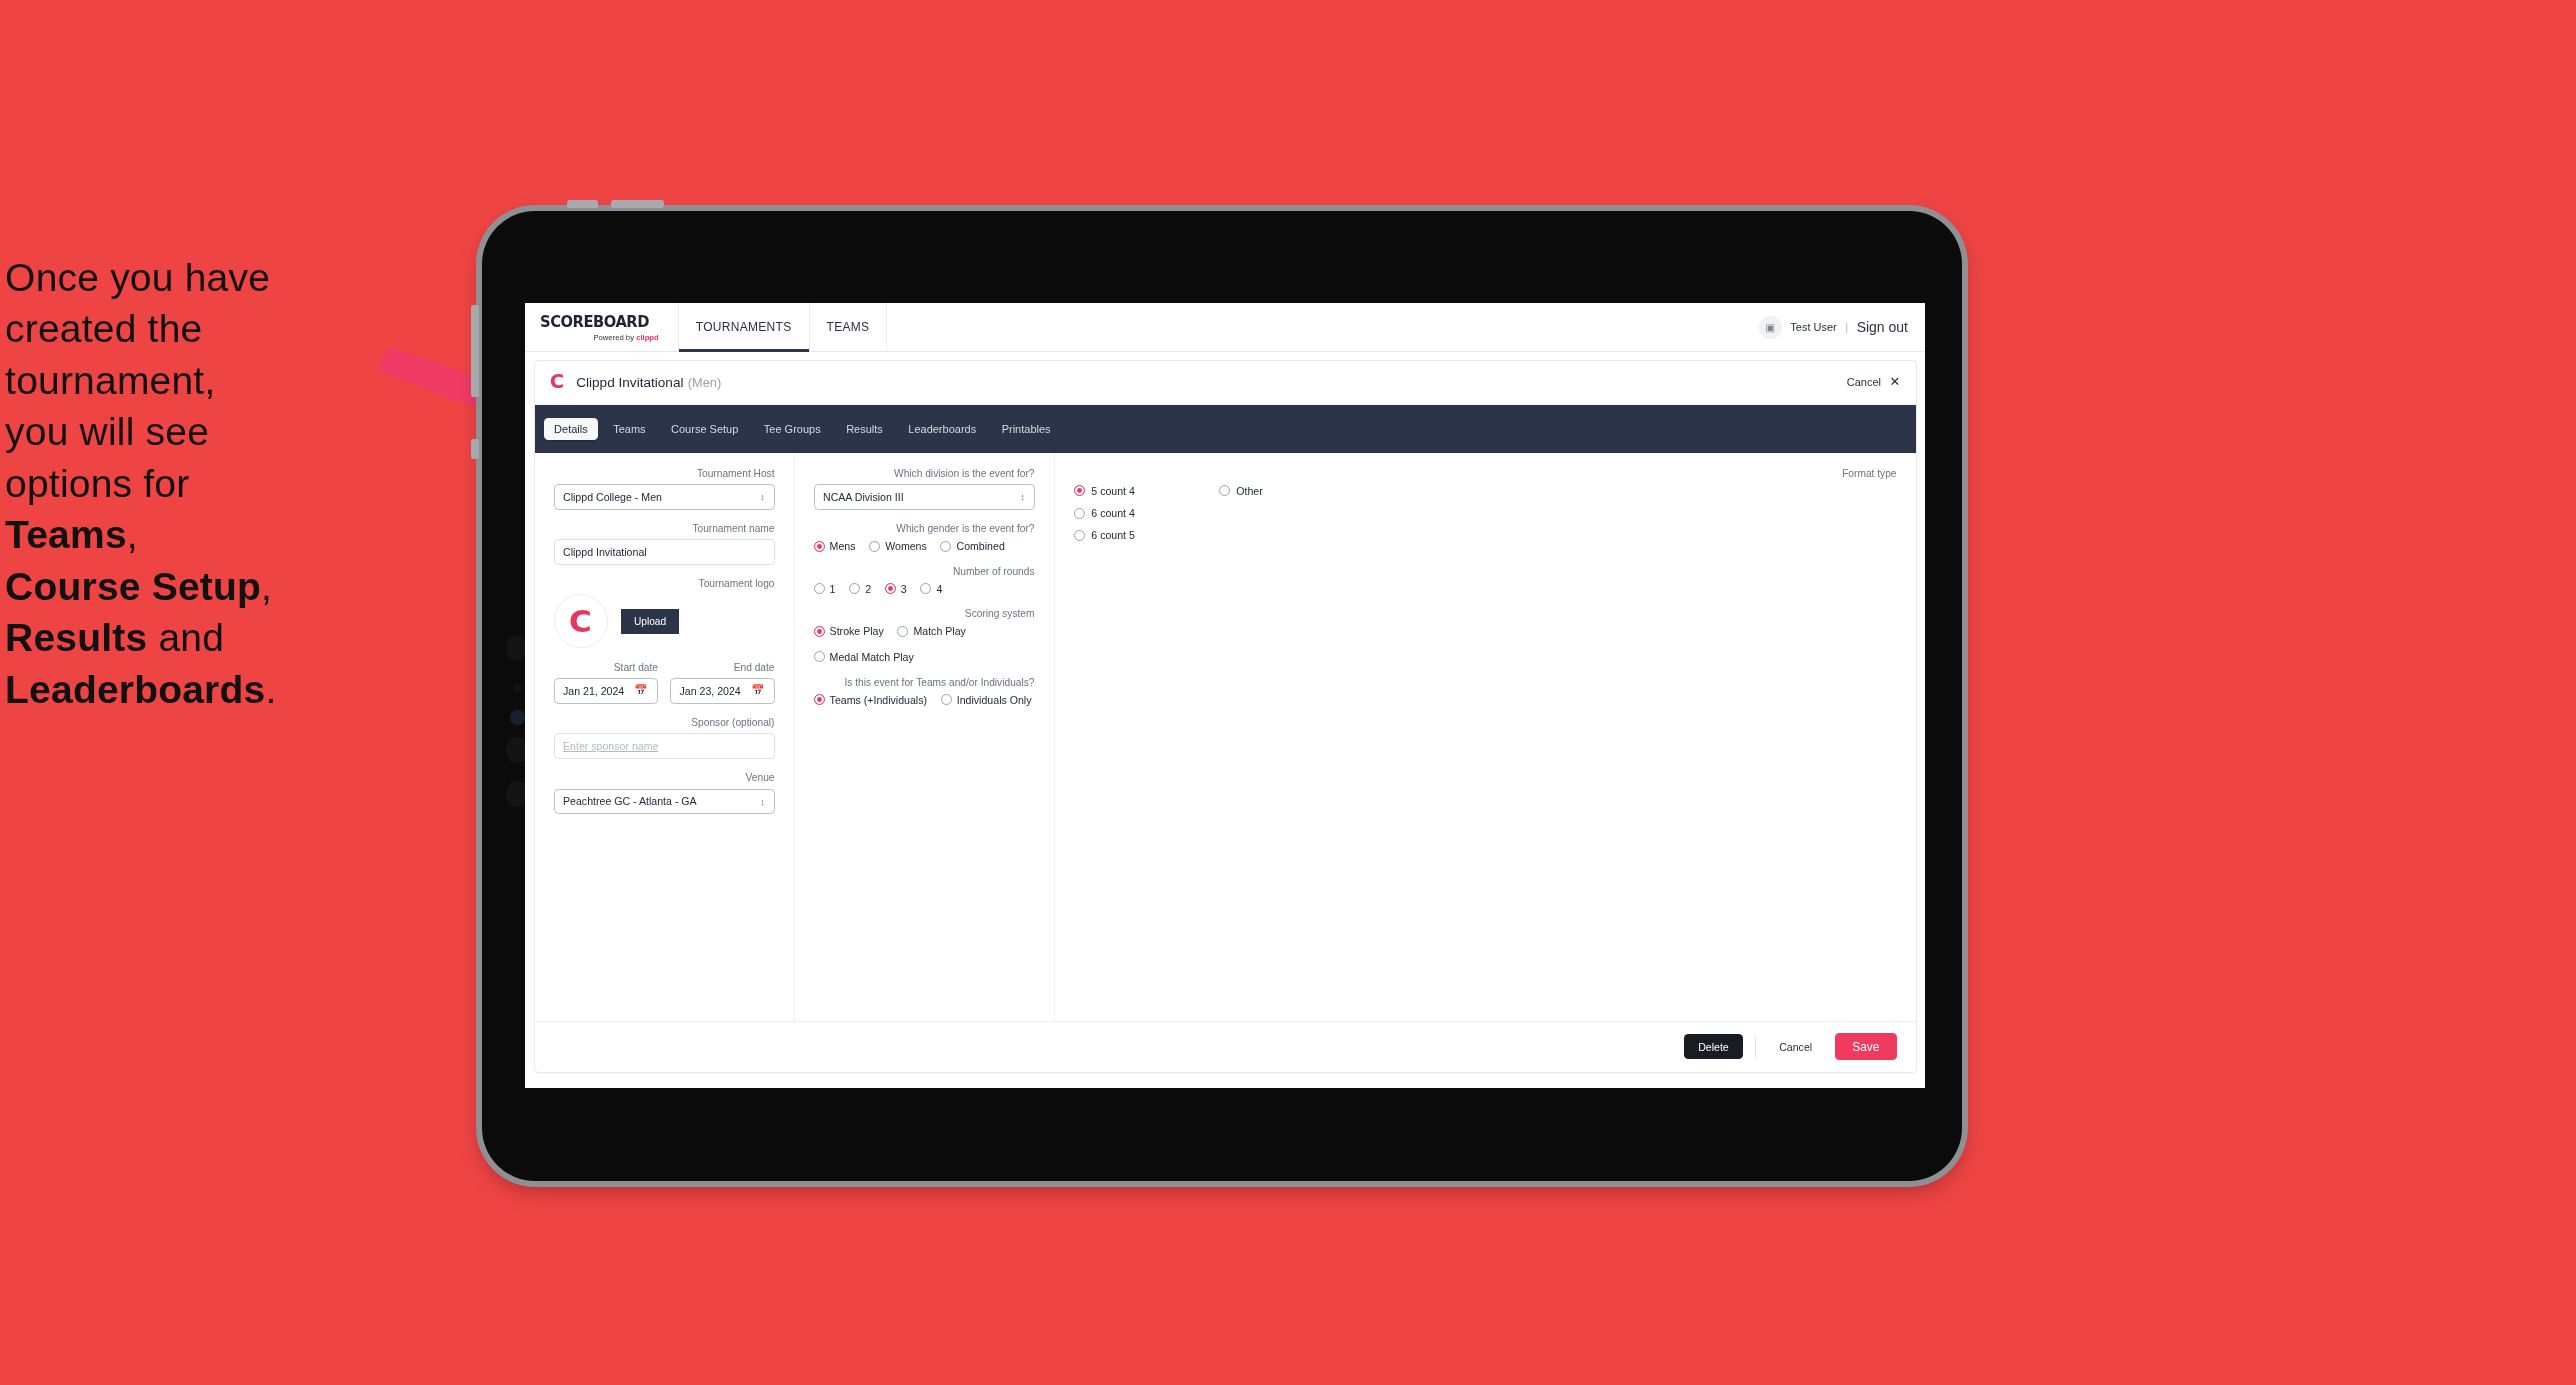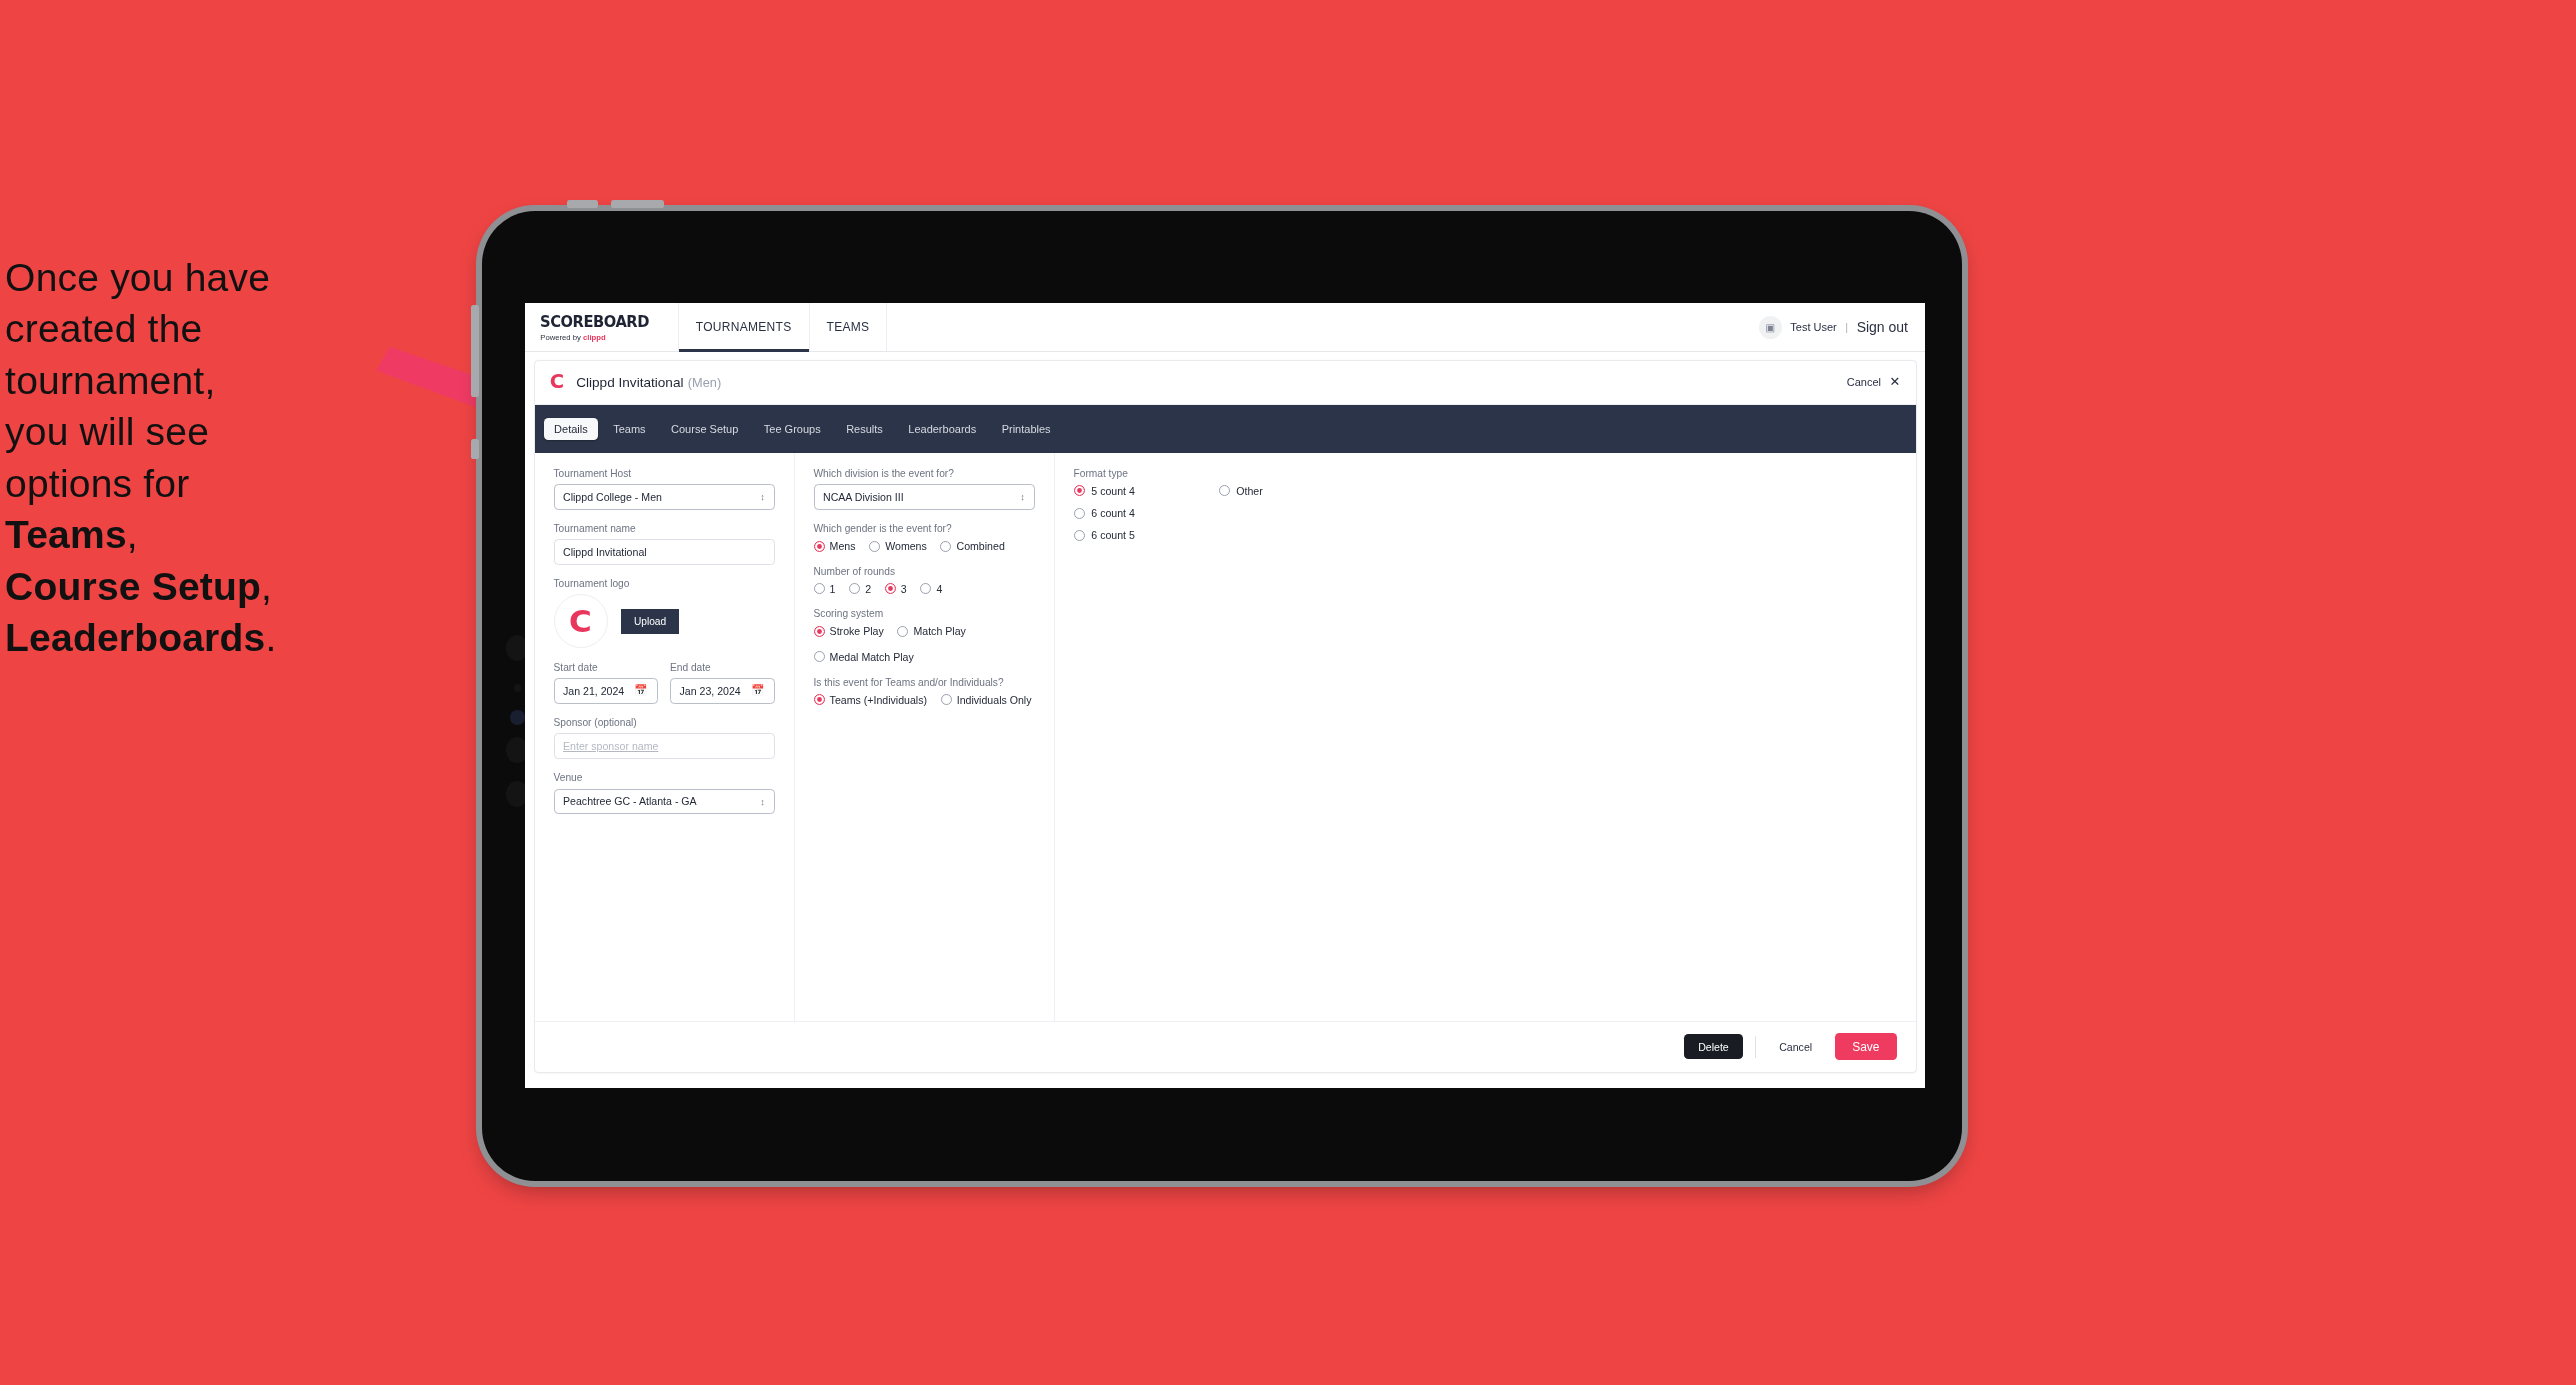--- a/index.html
+++ b/index.html
@@ -51,20 +51,21 @@
   .dot-d { left: 24px; top: 526px; width: 22px; height: 25.5px; }
   .dot-e { left: 24px; top: 570px; width: 22px; height: 25.5px; }
 
   
   .screen {
     position: absolute;
     left: 43px; top: 92px;
     width: 1400px; height: 785px;
     background: #ffffff;
     overflow: hidden;
+    text-align: right;
   }
 
   
   .topbar {
     position: relative;
     height: 49px;
     background: #ffffff;
     border-bottom: 0.9px solid #e5e7eb;
     display: flex; align-items: stretch;
   }
@@ -244,20 +245,21 @@
 <div id="stage">
 
   <div class="annotation">
     <div>Once you have</div>
     <div>created the</div>
     <div>tournament,</div>
     <div>you will see</div>
     <div>options for</div>
     <div><span class="bold">Teams</span><span>,</span></div>
     <div><span class="bold">Course Setup</span><span>,</span></div>
+    <div><span class="bold">Results</span><span> and</span></div>
     <div><span class="bold">Leaderboards</span><span>.</span></div>
   </div>
 
   <svg class="arrow-svg" viewBox="0 0 360 180">
     <polygon points="28,28 290,118 272,152 12,56" fill="#ef3b63"></polygon>
     <polygon points="245,85 340,128 260,152" fill="#ef3b63"></polygon>
   </svg>
 
   <div class="tablet">
     <div class="side-btn btn-top-1"></div>

